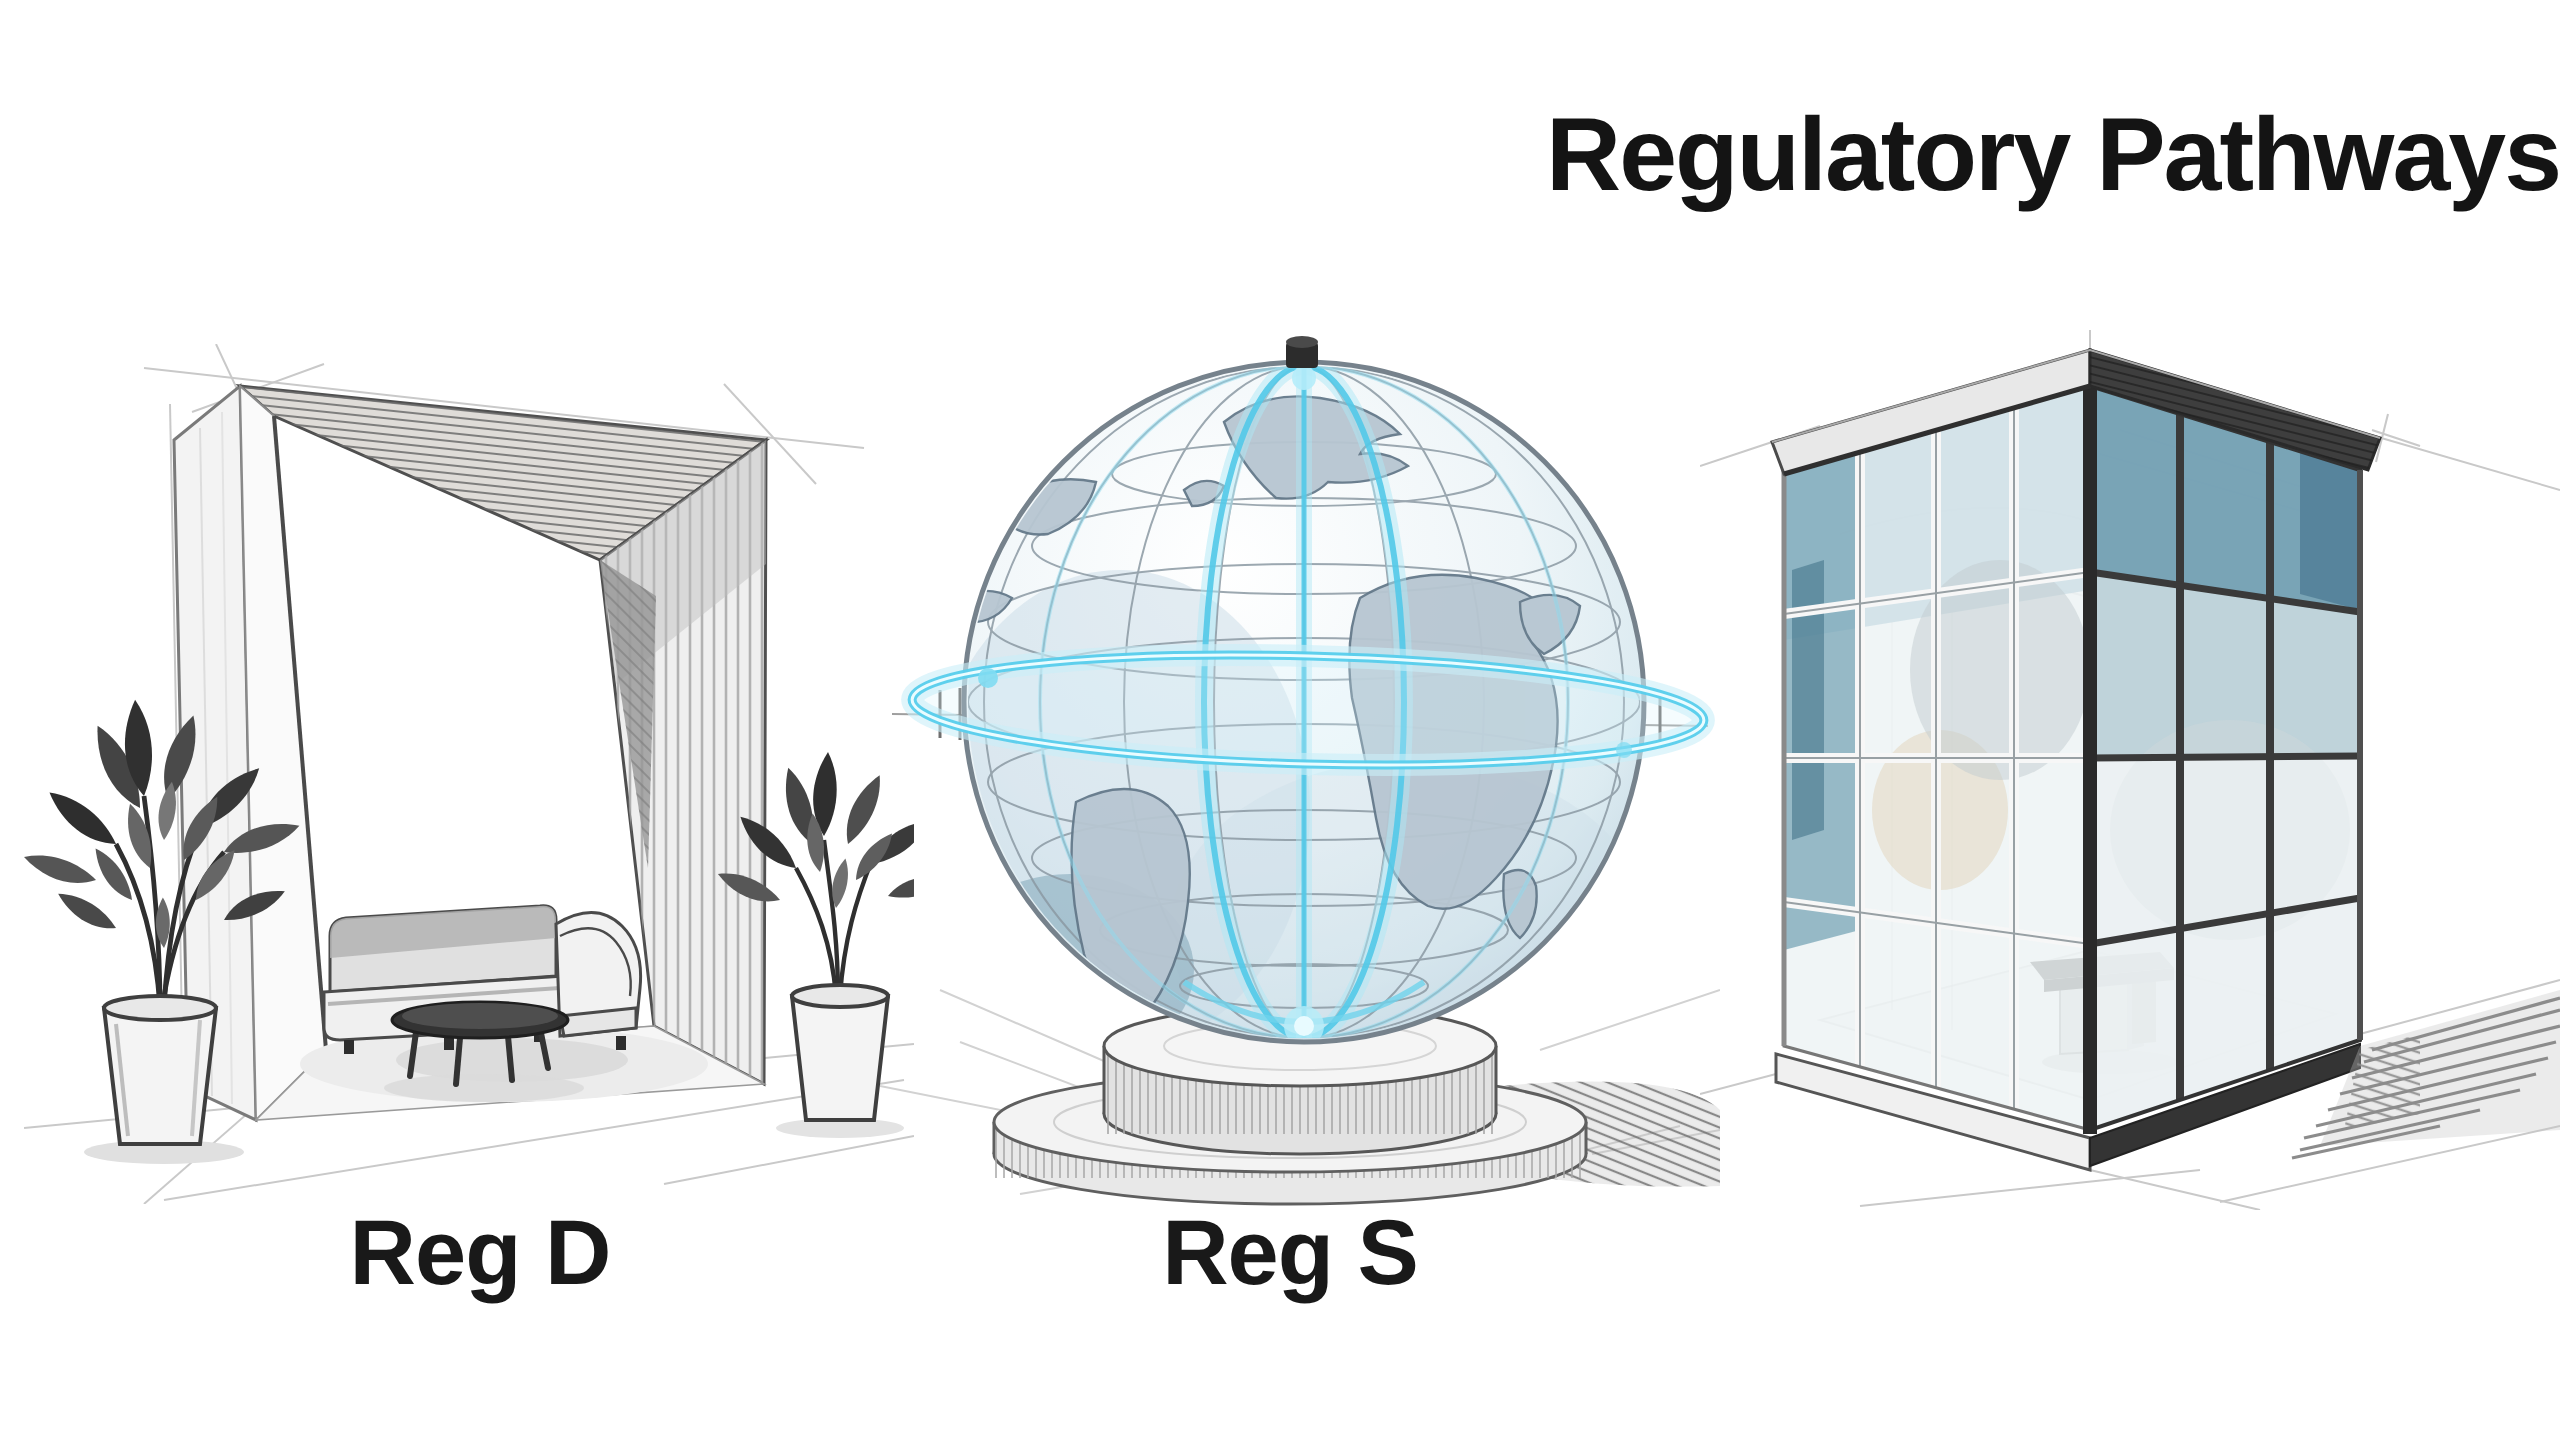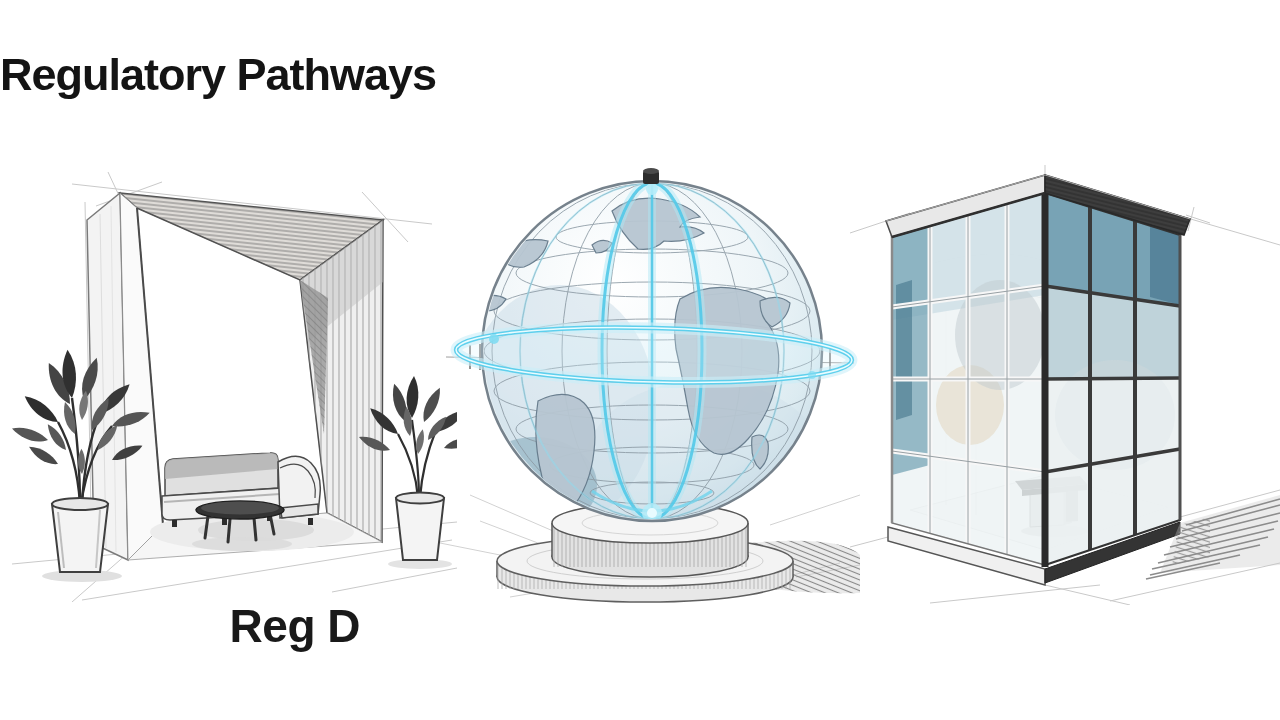--- a/index.html
+++ b/index.html
@@ -1,28 +1,28 @@
 <!DOCTYPE html>
 <html><head>
 <meta charset="utf-8">
 <style>
   html,body{margin:0;padding:0;background:#ffffff;}
   .canvas{
     position:relative;width:1280px;height:720px;background:#ffffff;
     font-family:"Liberation Sans",sans-serif;overflow:hidden;
   }
   .title{
-    position:absolute;top:50px;left:0;width:1280px;text-align:left;
-    font-size:45px;font-weight:bold;color:#141414;letter-spacing:-1px;line-height:1.1;
+    position:absolute;top:50px;left:0;width:1280px;text-align:right;
+    font-size:52px;font-weight:bold;color:#141414;letter-spacing:-1px;line-height:1.1;
     white-space:nowrap;
   }
   .fig{position:absolute;}
   .fig svg{display:block;}
   .caption{
-    position:absolute;top:601px;width:240px;text-align:right;
+    position:absolute;top:601px;width:240px;text-align:center;
     font-size:46px;font-weight:bold;color:#191919;letter-spacing:-0.5px;line-height:1.1;
     white-space:nowrap;
   }
   .cap-1{left:120px;}
   .cap-2{left:525px;}
   .cap-3{left:918px;}
 </style>
 </head>
 <body>
 
@@ -429,14 +429,15 @@
           <path d="M302,404 L410,380"></path>
             <path d="M300,410 L390,390"></path>
           <path d="M296,414 L370,398"></path>
         </g>
         <path d="M330,360 L360,352 L360,392 L322,400 Z" fill="url(#p3x)" opacity="0.85"></path>
       </g>
     </svg>
   </div>
 
   <div class="caption cap-1">Reg D</div>
+  <div class="caption cap-2">Reg S</div>
 
 </div>
 
 </body></html>

